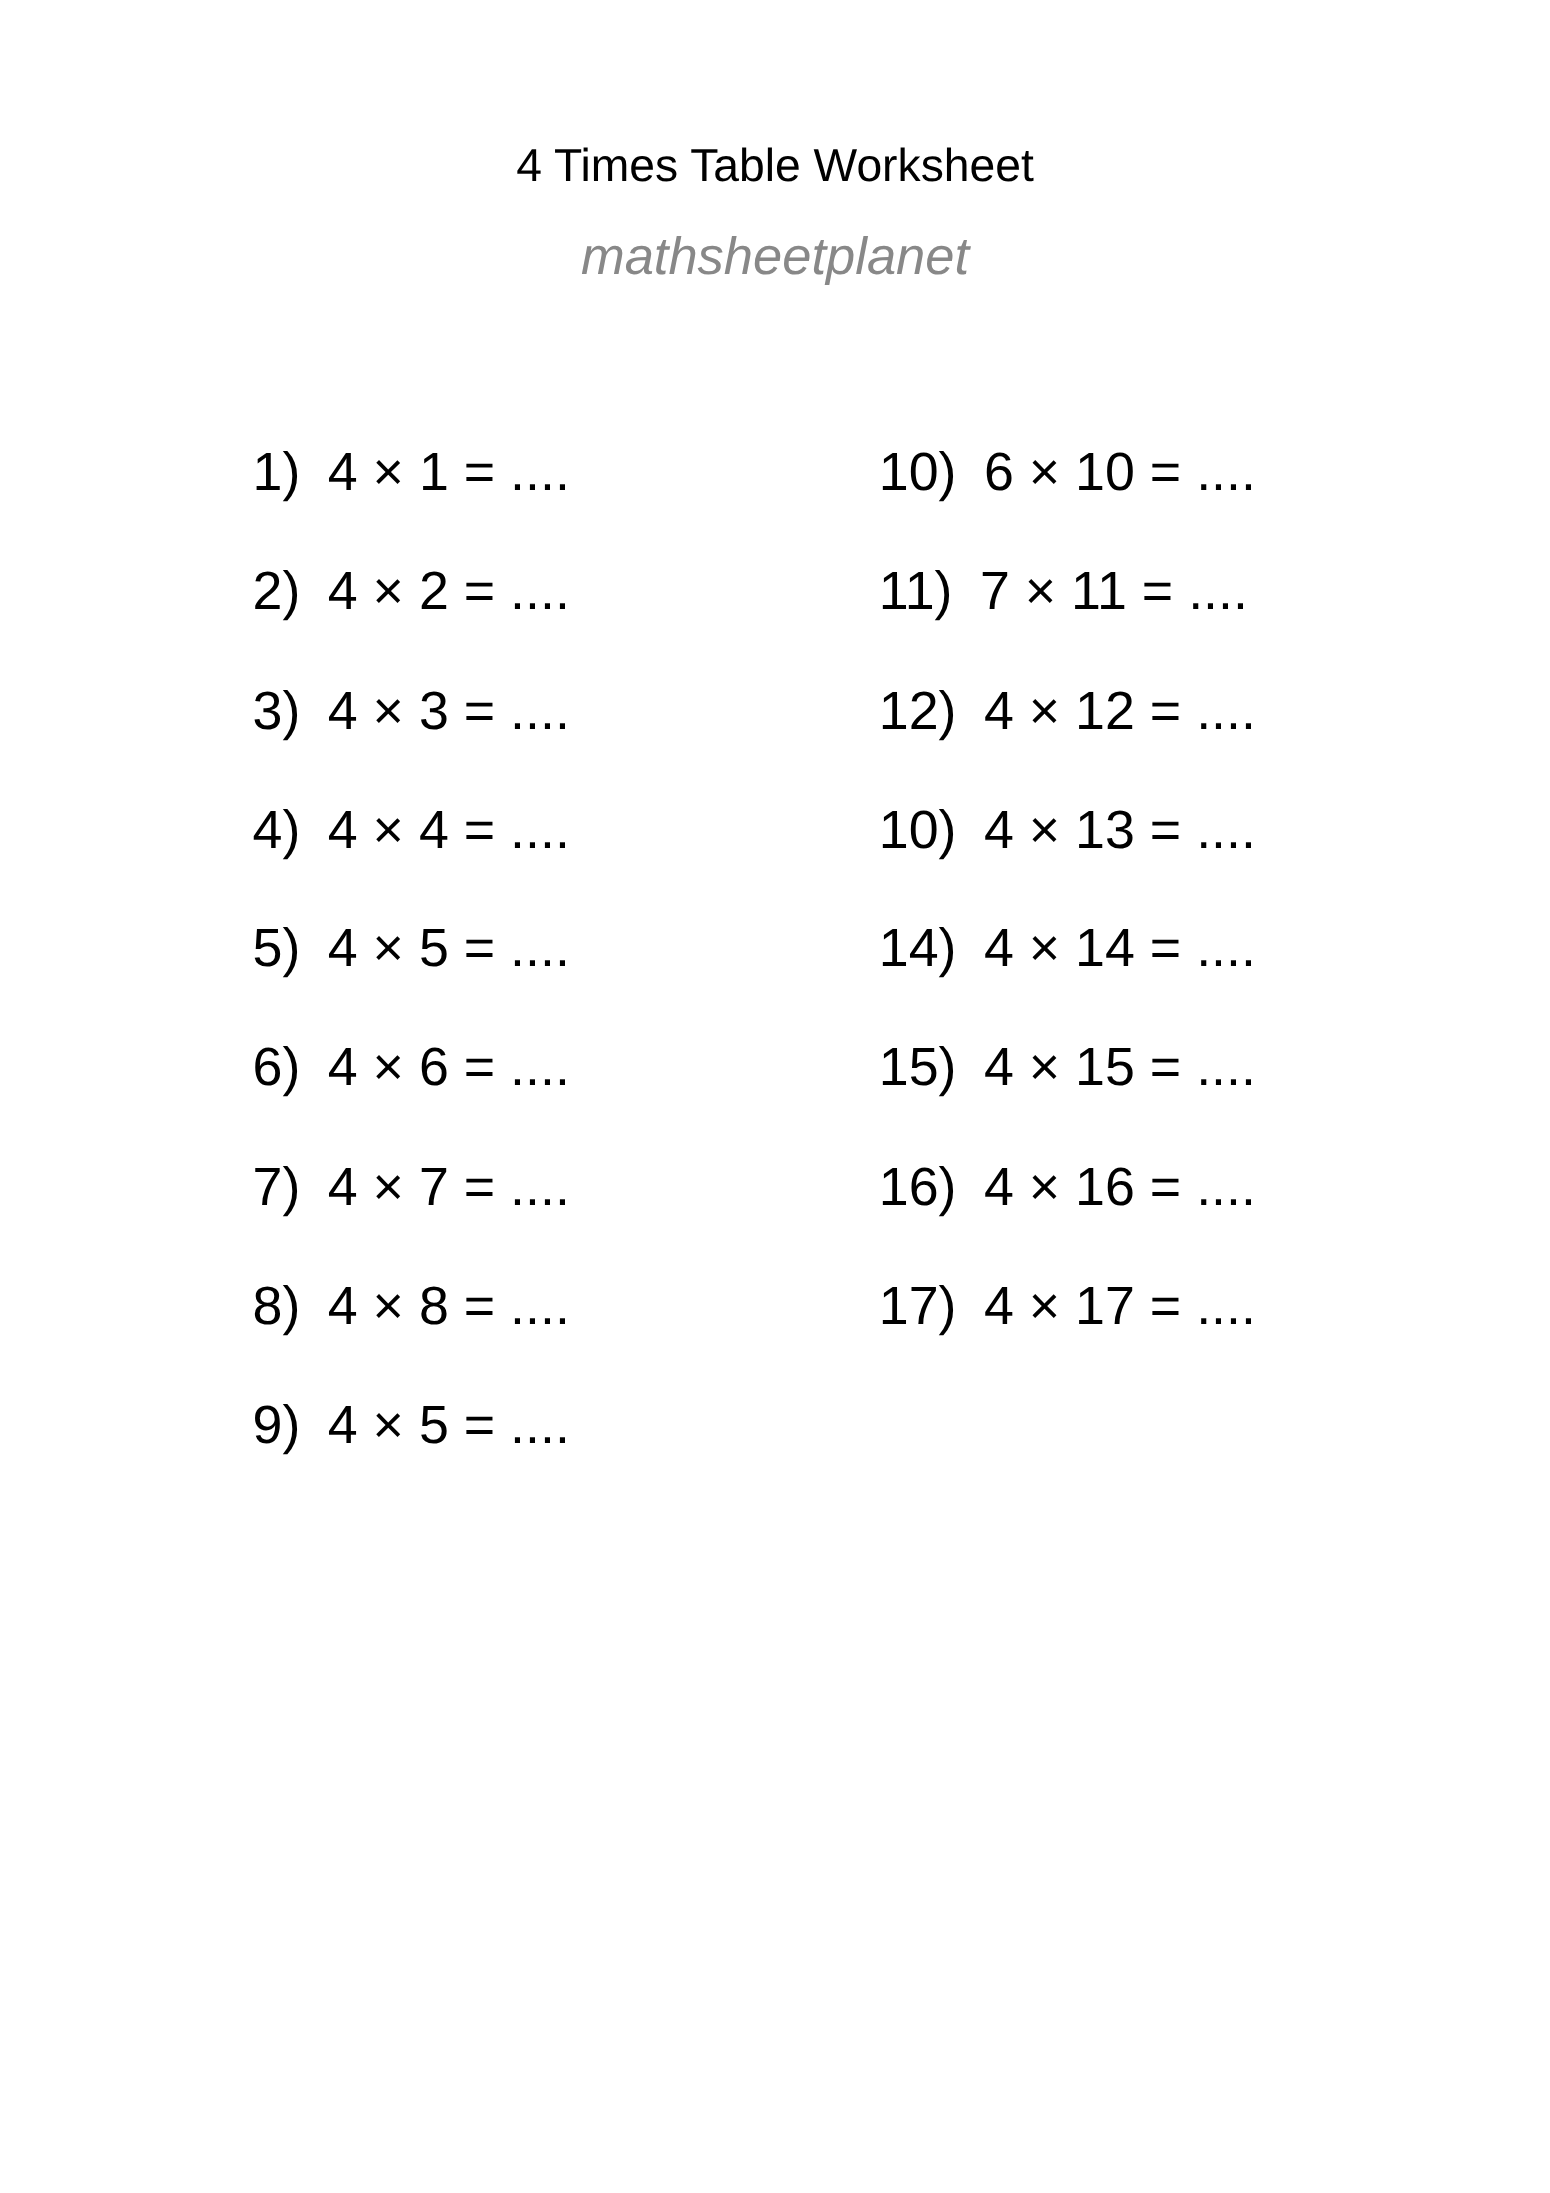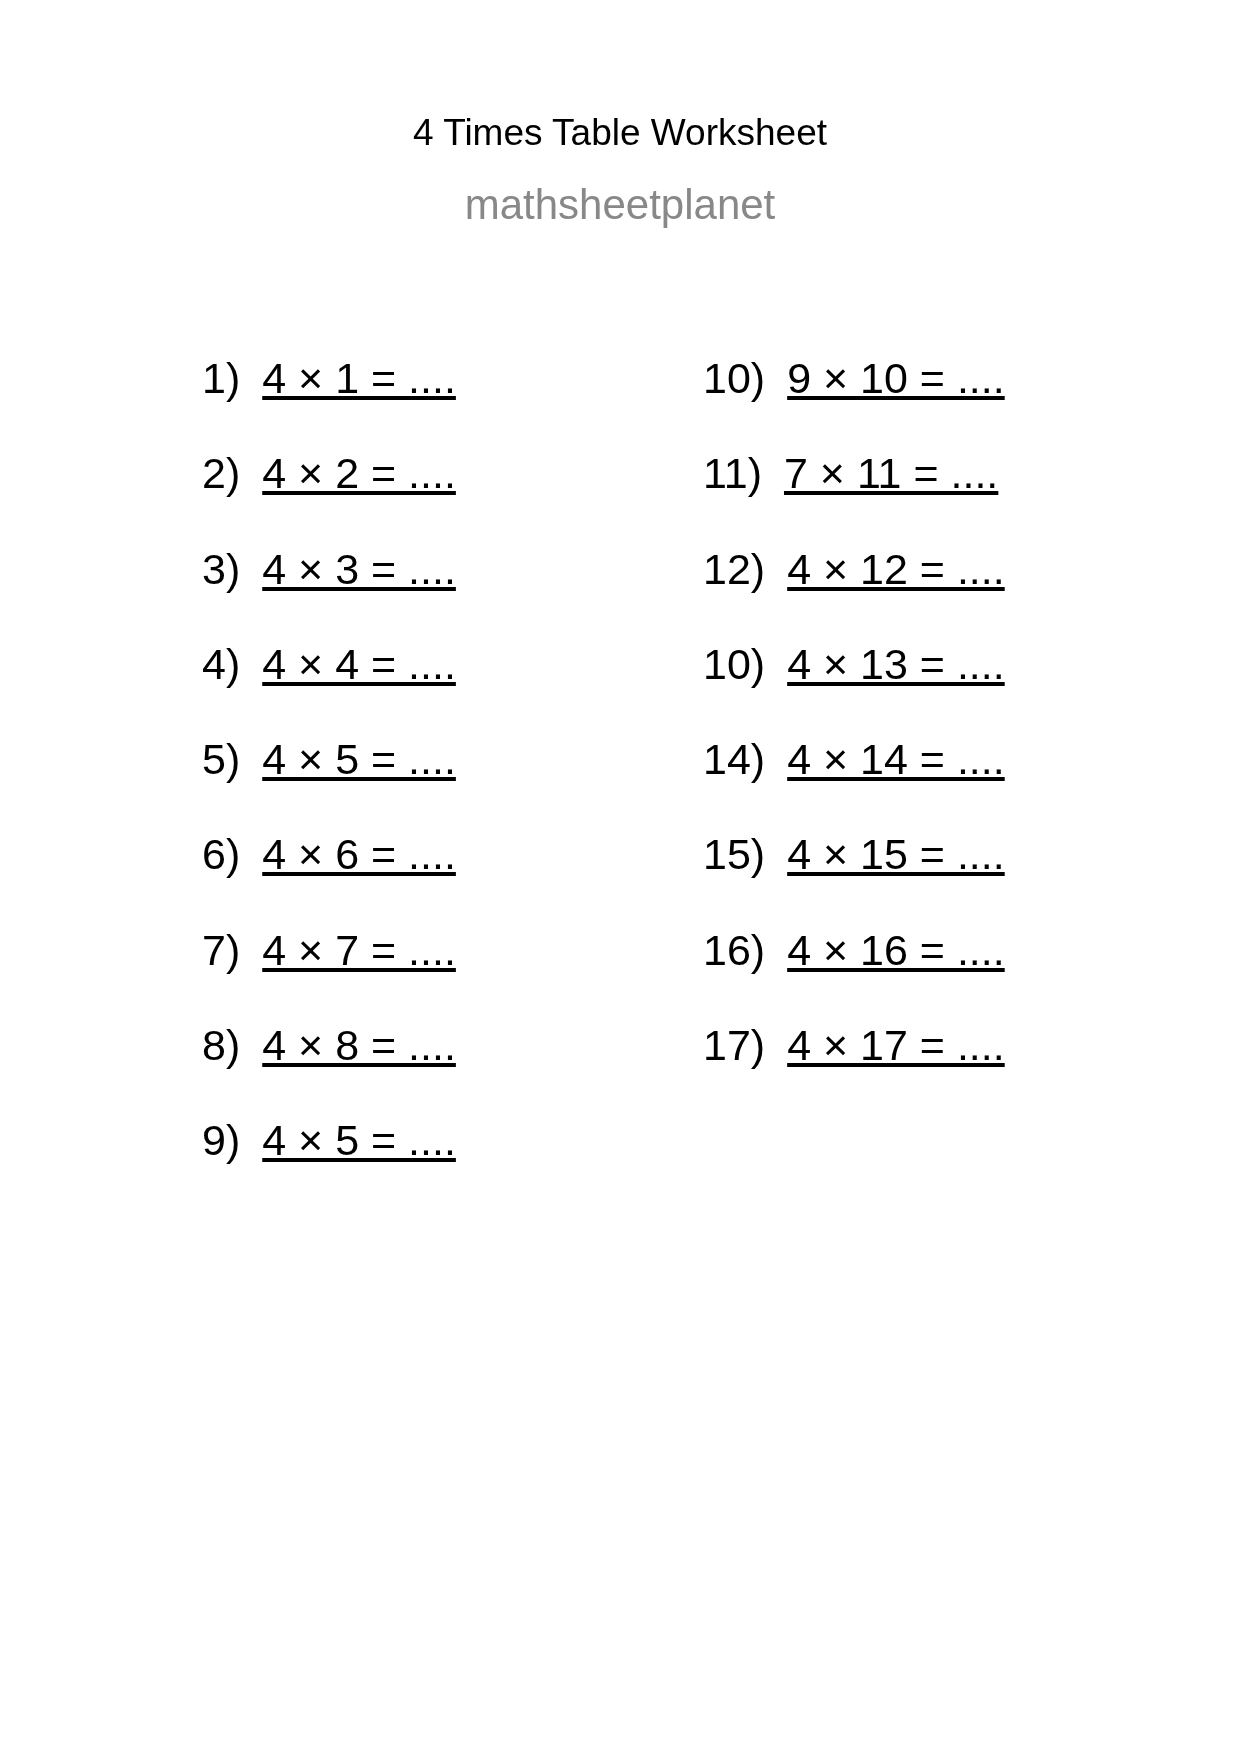--- a/index.html
+++ b/index.html
@@ -1,48 +1,48 @@
 <!DOCTYPE html>
 <html><head>
   <meta charset="utf-8">
   <style>
     html, body { margin: 0; padding: 0; background: #ffffff; }
     body { width: 1240px; height: 1754px; position: relative; overflow: hidden;
            font-family: "Liberation Sans", sans-serif; color: #000; }
     .title { position: absolute; left: 0; width: 1240px; top: 98px; text-align: center;
              font-size: 37px; line-height: 70px; color: #000; }
     .subtitle { position: absolute; left: 0; width: 1240px; top: 180px; text-align: center;
-                font-size: 42px; line-height: 50px; color: #888888; }
+                font-size: 42px; line-height: 50px; color: #888888; font-style: italic; }
     .col { position: absolute; top: 348px; }
     .col.left { left: 202px; }
     .col.right { left: 703px; }
     .problem { height: 95.3px; font-size: 43px; line-height: 60px; white-space: pre; }
     .problem .num { display: inline-block; }
-    .problem .expr { display: inline-block; margin-left: 22px; text-decoration: underline; }
+    .problem .expr { display: inline-block; margin-left: 22px; }
   </style>
 </head>
 <body>
 
 <div class="title">4 Times Table Worksheet</div>
 <div class="subtitle">mathsheetplanet</div>
 
 <div class="col left">
   <div class="problem"><span class="num">1)</span><span class="expr">4 × 1 = ....</span></div>
   <div class="problem"><span class="num">2)</span><span class="expr">4 × 2 = ....</span></div>
   <div class="problem"><span class="num">3)</span><span class="expr">4 × 3 = ....</span></div>
   <div class="problem"><span class="num">4)</span><span class="expr">4 × 4 = ....</span></div>
   <div class="problem"><span class="num">5)</span><span class="expr">4 × 5 = ....</span></div>
   <div class="problem"><span class="num">6)</span><span class="expr">4 × 6 = ....</span></div>
   <div class="problem"><span class="num">7)</span><span class="expr">4 × 7 = ....</span></div>
   <div class="problem"><span class="num">8)</span><span class="expr">4 × 8 = ....</span></div>
   <div class="problem"><span class="num">9)</span><span class="expr">4 × 5 = ....</span></div>
 </div>
 
 <div class="col right">
-  <div class="problem"><span class="num">10)</span><span class="expr">9 × 10 = ....</span></div>
+  <div class="problem"><span class="num">10)</span><span class="expr">6 × 10 = ....</span></div>
   <div class="problem"><span class="num">11)</span><span class="expr">7 × 11 = ....</span></div>
   <div class="problem"><span class="num">12)</span><span class="expr">4 × 12 = ....</span></div>
   <div class="problem"><span class="num">10)</span><span class="expr">4 × 13 = ....</span></div>
   <div class="problem"><span class="num">14)</span><span class="expr">4 × 14 = ....</span></div>
   <div class="problem"><span class="num">15)</span><span class="expr">4 × 15 = ....</span></div>
   <div class="problem"><span class="num">16)</span><span class="expr">4 × 16 = ....</span></div>
   <div class="problem"><span class="num">17)</span><span class="expr">4 × 17 = ....</span></div>
 </div>
 
 </body></html>

